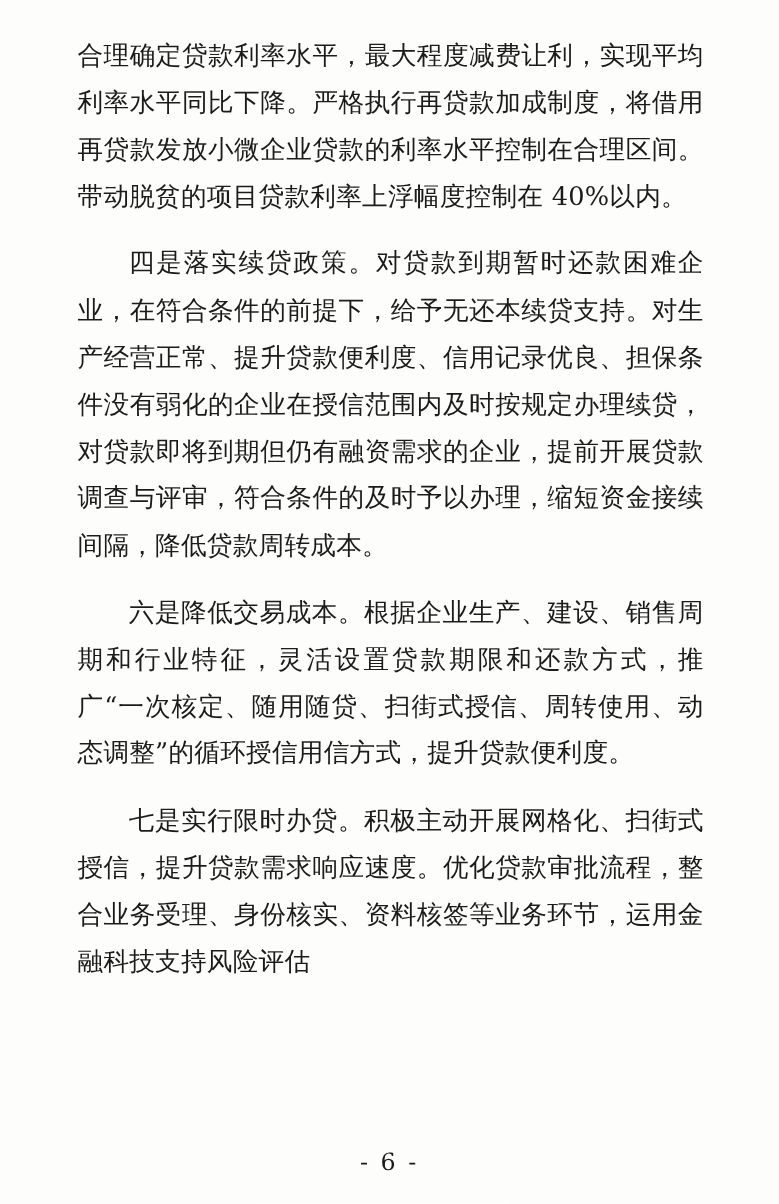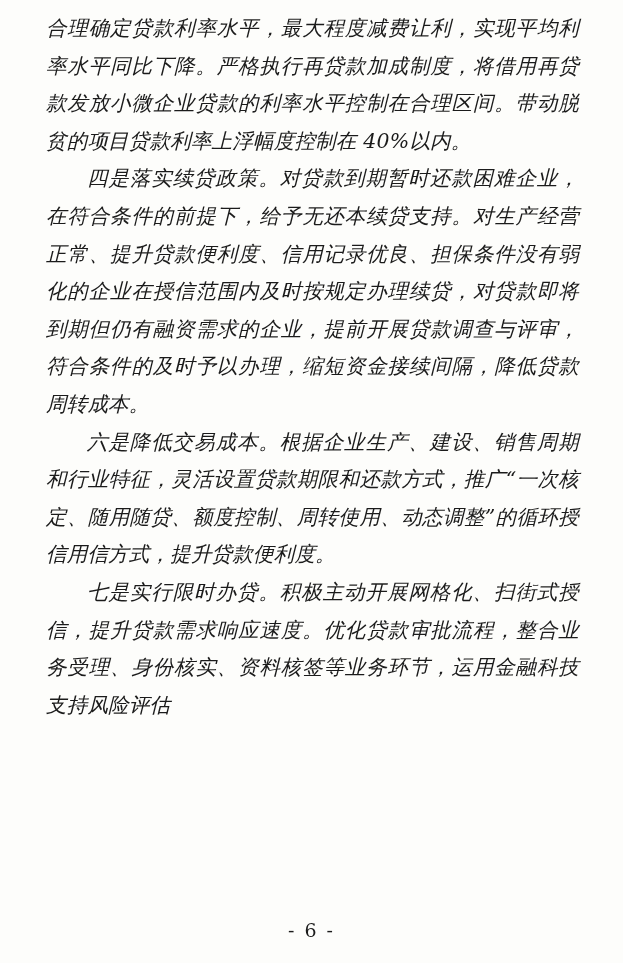--- a/index.html
+++ b/index.html
@@ -23,23 +23,22 @@
   }
   .doc-body {
     font-size: 20.5px;
     line-height: 37.6px;
     color: #1b1b1b;
     text-align: justify;
     text-justify: inter-ideograph;
     letter-spacing: 0.2px;
   }
   .para {
-    margin: 0;
+    margin: 16px;
     text-indent: 2em;
-    font-style: italic;
   }
   .para.no-indent {
     text-indent: 0;
   }
   .page-number {
     position: absolute;
     left: 0;
     right: 0;
     bottom: 22px;
     text-align: center;
@@ -49,17 +48,17 @@
     font-family: "DejaVu Serif", "Liberation Serif", serif;
   }
 </style>
 </head>
 <body>
 
 <div class="page">
   <div class="doc-body">
     <p class="para no-indent">合理确定贷款利率水平，最大程度减费让利，实现平均利率水平同比下降。严格执行再贷款加成制度，将借用再贷款发放小微企业贷款的利率水平控制在合理区间。带动脱贫的项目贷款利率上浮幅度控制在 40%以内。</p>
     <p class="para">四是落实续贷政策。对贷款到期暂时还款困难企业，在符合条件的前提下，给予无还本续贷支持。对生产经营正常、提升贷款便利度、信用记录优良、担保条件没有弱化的企业在授信范围内及时按规定办理续贷，对贷款即将到期但仍有融资需求的企业，提前开展贷款调查与评审，符合条件的及时予以办理，缩短资金接续间隔，降低贷款周转成本。</p>
-    <p class="para">六是降低交易成本。根据企业生产、建设、销售周期和行业特征，灵活设置贷款期限和还款方式，推广“一次核定、随用随贷、额度控制、周转使用、动态调整”的循环授信用信方式，提升贷款便利度。</p>
+    <p class="para">六是降低交易成本。根据企业生产、建设、销售周期和行业特征，灵活设置贷款期限和还款方式，推广“一次核定、随用随贷、扫街式授信、周转使用、动态调整”的循环授信用信方式，提升贷款便利度。</p>
     <p class="para">七是实行限时办贷。积极主动开展网格化、扫街式授信，提升贷款需求响应速度。优化贷款审批流程，整合业务受理、身份核实、资料核签等业务环节，运用金融科技支持风险评估</p>
   </div>
   <div class="page-number">- 6 -</div>
 </div>
 
 </body></html>

